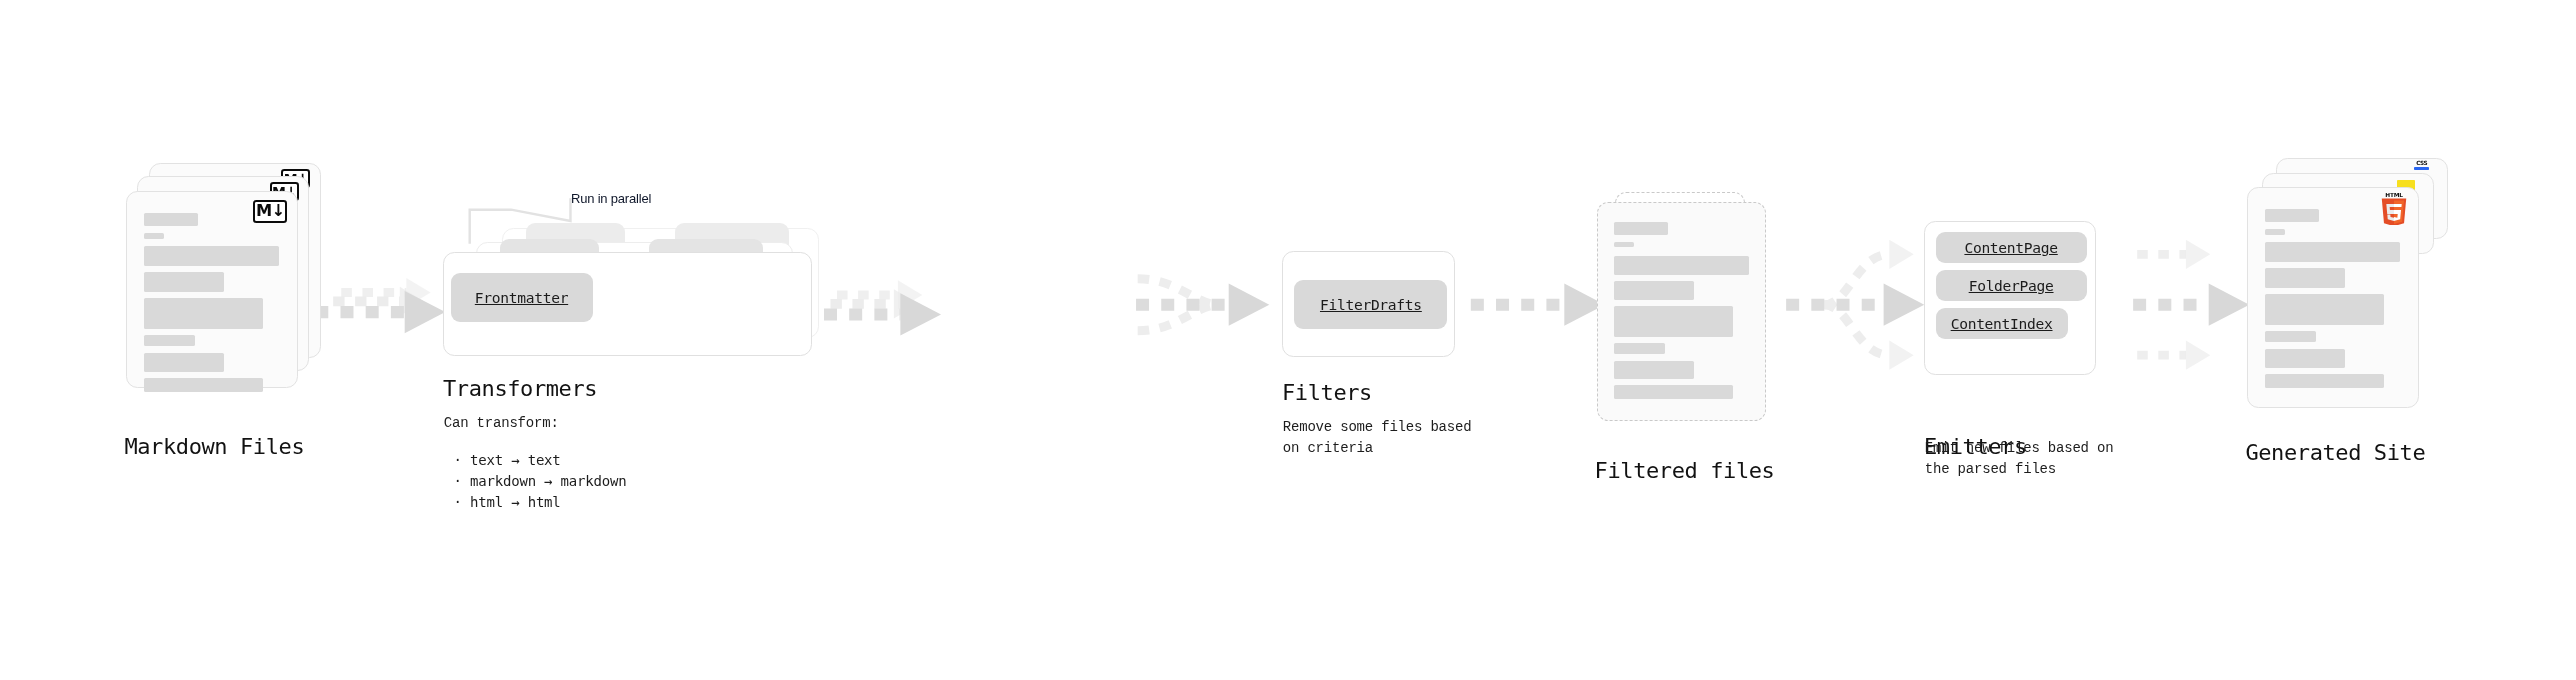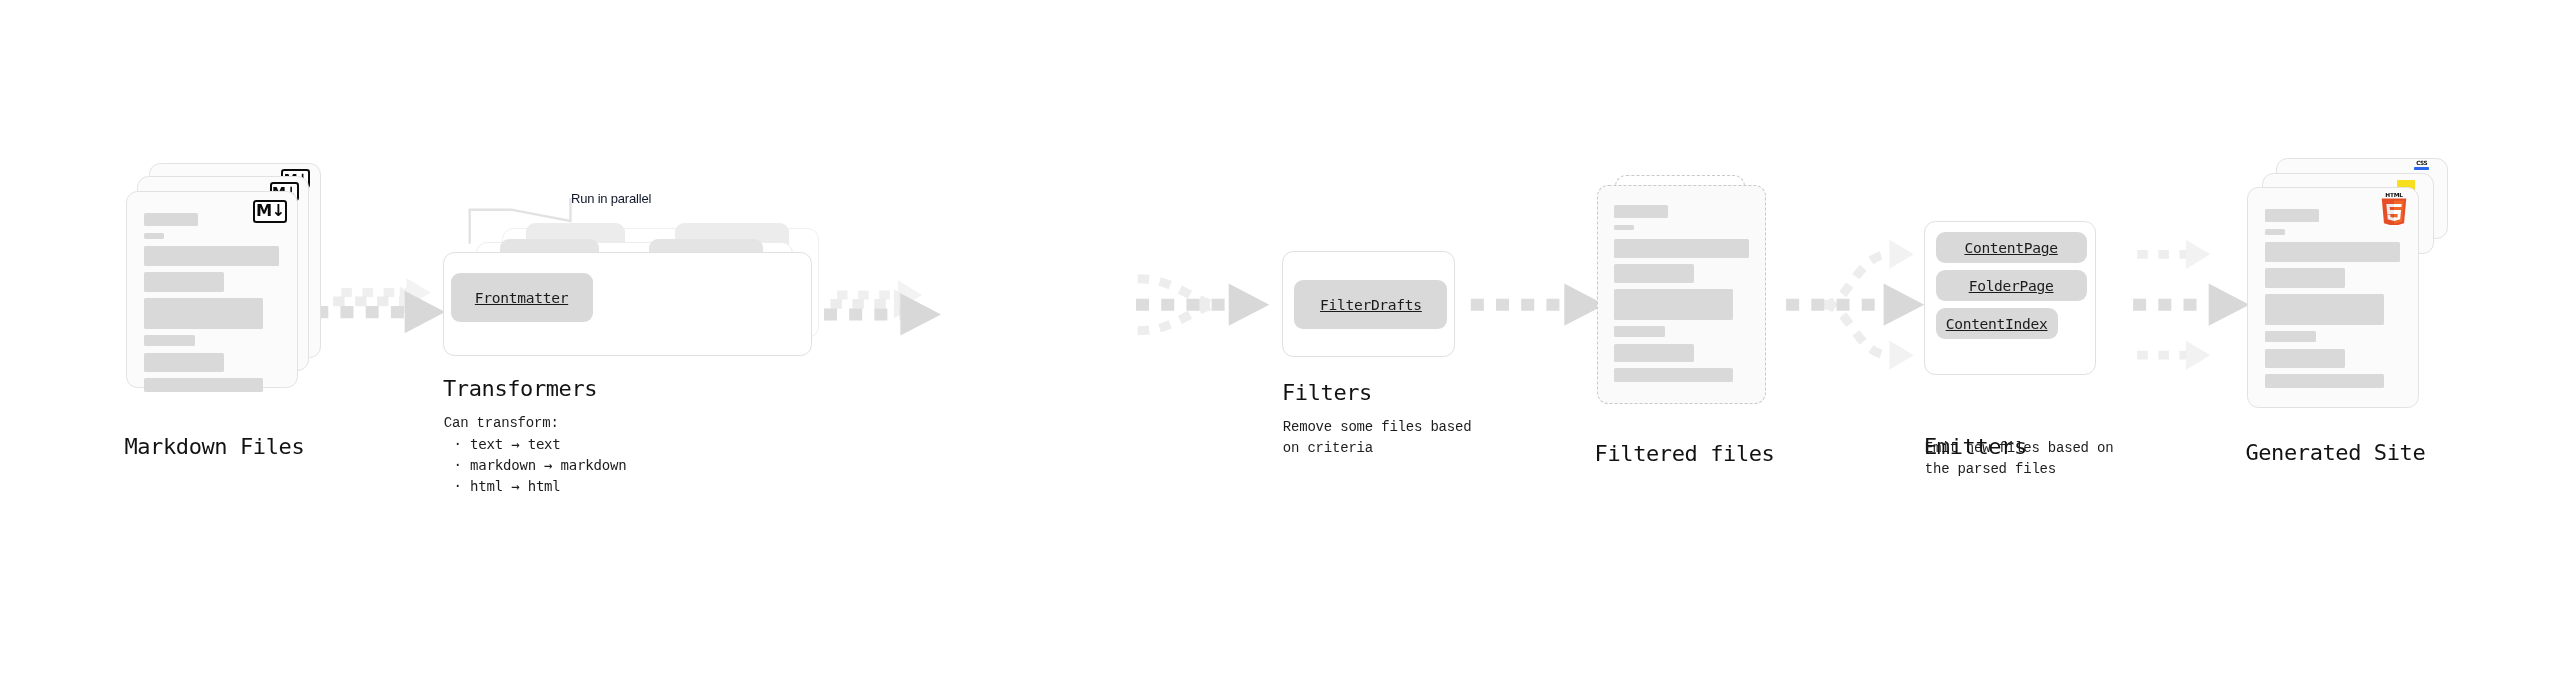--- a/index.html
+++ b/index.html
@@ -97,20 +97,21 @@
     white-space: pre;
     letter-spacing: -0.2px;
   }
   .caption-list {
     position: absolute;
     font-family: "DejaVu Sans Mono", "Liberation Mono", monospace;
     font-size: 14px;
     line-height: 21px;
     color: #1d1d1d;
     letter-spacing: -0.2px;
+    margin-top: 16px;
   }
   .caption-list ul { list-style: none; padding-left: 9.8px; }
   .caption-list li { white-space: pre; }
   .caption-list li::before { content: "\00B7  "; }
 
   
   .procbox {
     position: absolute;
     background: #ffffff;
     border: 1.6px solid #e0e0e0;
@@ -284,42 +285,42 @@
 
   <div class="node" style="left:1282px; top:251px;">
     <div class="procbox" style="left:0px; top:0px; width:173px; height:106px;">
       <div class="pill" style="left:13px; top:28px; width:153px; height:49px; left:11.4px;">FilterDrafts</div>
     </div>
     <div class="title" style="left:0px; top:129px;">Filters</div>
     <div class="caption" style="left:0.8px; top:166px;">Remove some files based
 on criteria</div>
   </div>
 
-  <div class="node" style="left:1597px; top:175px;">
+  <div class="node" style="left:1597px; top:192px;">
     <div class="card-stack" style="width:187px; height:236px;">
       <div class="card dashed" style="left:18px; top:0px; width:130px; height:29px; background:#ffffff;"></div>
       <div class="card dashed" style="left:0px; top:9.8px; width:169px; height:219px;">
         <div class="skeleton" style="left:16.3px; top:19.5px; width:54px; height:13px;"></div>
         <div class="skeleton" style="left:16.3px; top:39px; width:19.5px; height:5.7px;"></div>
         <div class="skeleton" style="left:16.3px; top:53px; width:135px; height:19.5px;"></div>
         <div class="skeleton" style="left:16.3px; top:78px; width:80px; height:19.5px;"></div>
         <div class="skeleton" style="left:16.3px; top:103px; width:119px; height:31px;"></div>
         <div class="skeleton" style="left:16.3px; top:140px; width:51px; height:11.4px;"></div>
         <div class="skeleton" style="left:16.3px; top:158px; width:80px; height:18.7px;"></div>
         <div class="skeleton" style="left:16.3px; top:182px; width:119px; height:14px;"></div>
       </div>
     </div>
     <div class="title" style="left:-2.4px; top:266px;">Filtered files</div>
   </div>
 
   <div class="node" style="left:1924px; top:221px;">
     <div class="procbox" style="left:0px; top:0px; width:172px; height:154px;">
       <div class="pill" style="left:10.6px; top:9.8px; width:151px; height:31px;">ContentPage</div>
       <div class="pill" style="left:10.6px; top:48px; width:151px; height:31px;">FolderPage</div>
-      <div class="pill" style="left:10.6px; top:86px; width:122px; height:31px;">ContentIndex</div>
+      <div class="pill" style="left:10.6px; top:86px; width:132px; height:31px;">ContentIndex</div>
     </div>
     <div class="title" style="left:0px; top:180px;margin-top:33px;">Emitters</div>
     <div class="caption" style="left:0.8px; top:217px;">Emit new files based on
 the parsed files</div>
   </div>
 
   <div class="node" style="left:2247px; top:158px;">
     <div class="card-stack" style="width:219px; height:244px;">
 
       <div class="card" style="left:29px; top:0px; width:172px; height:81px;">

